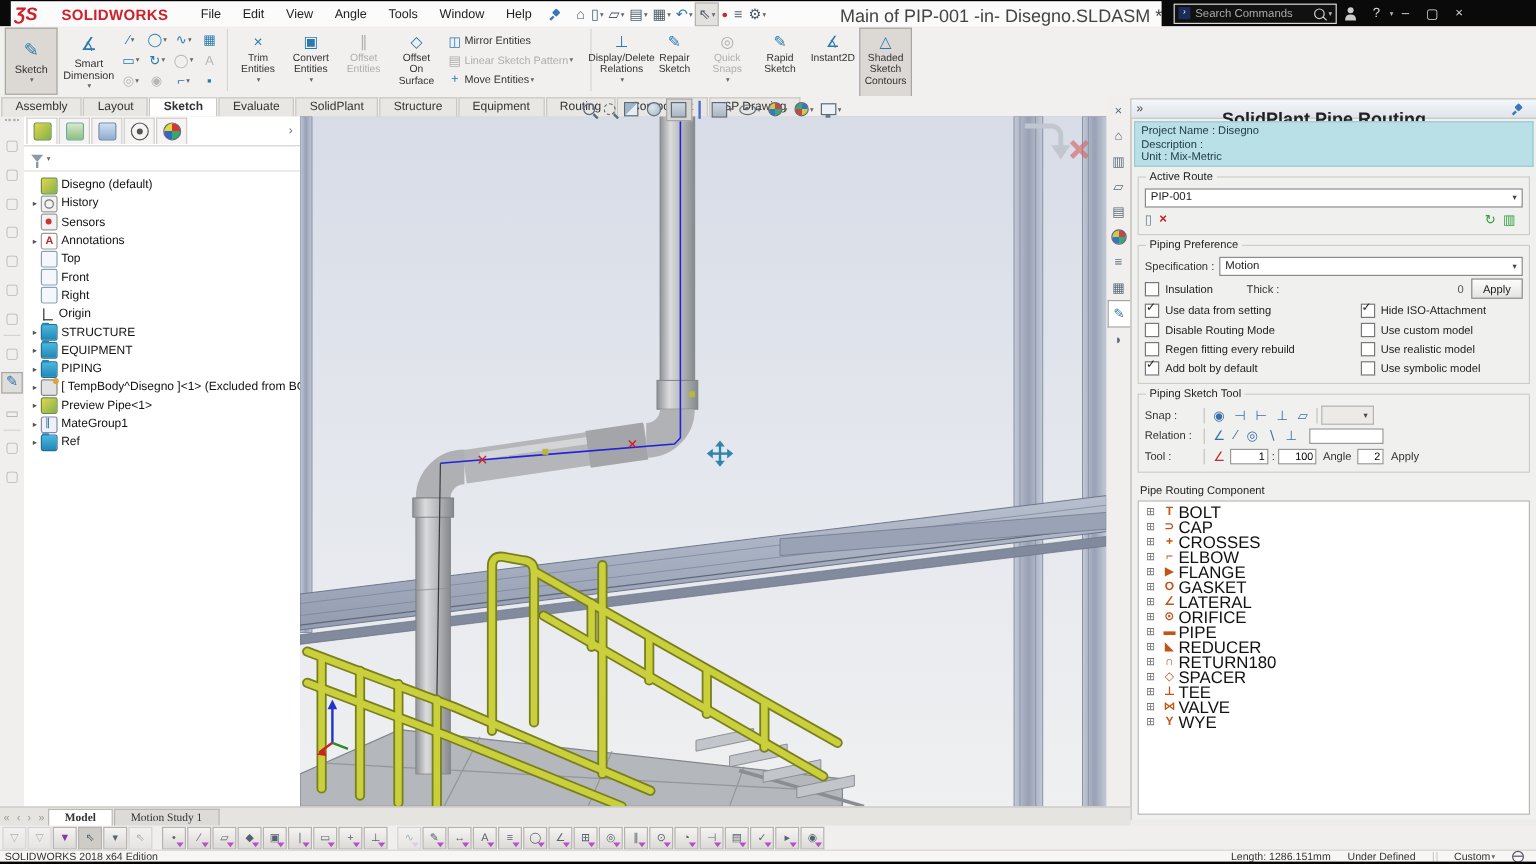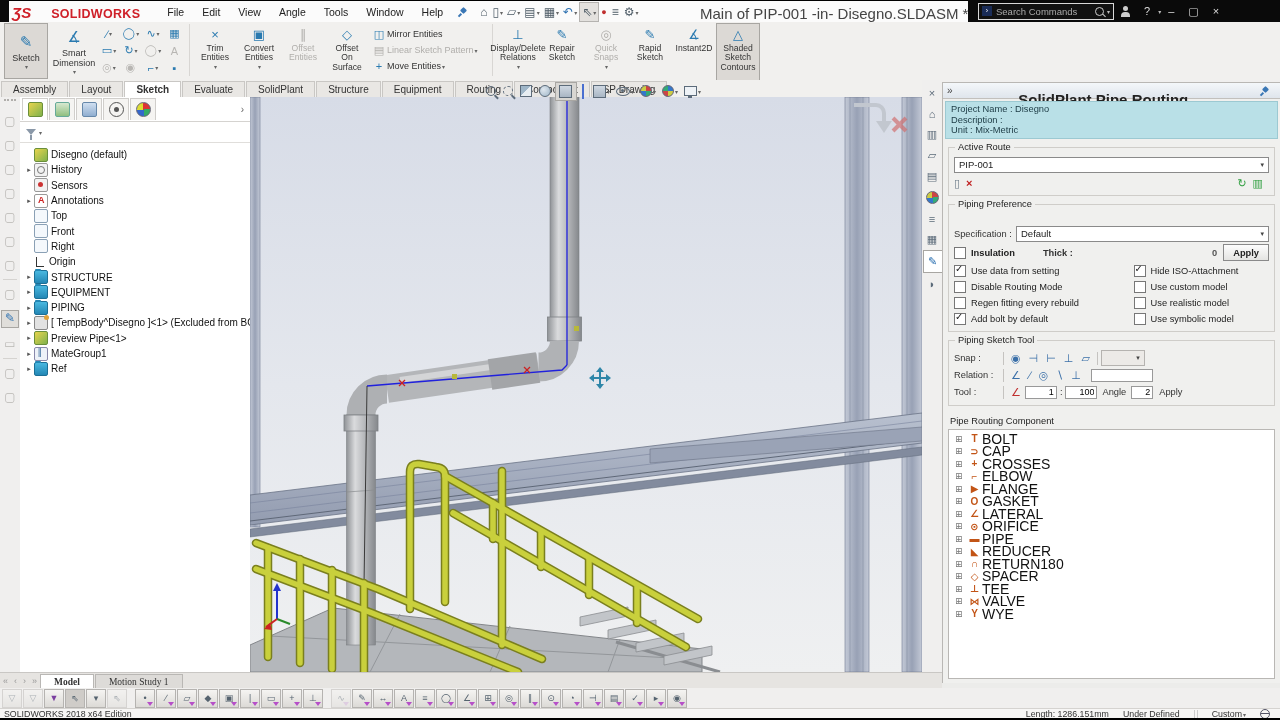--- a/index.html
+++ b/index.html
@@ -141,21 +141,21 @@
   .ico-sm.page{color:#6a7a88;}
   .ico-sm.redx{color:#c02020;font-weight:bold;}
   .ico-sm.green{color:#2e9e3e;}
   .prefrow{display:flex;align-items:center;margin:3px 0;}
   .prefrow .plabel{width:62px;font-size:9.3px;color:#333;flex:none;}
   .prefrow .combo{flex:1;}
   .cb{width:10px;height:10px;border:1px solid #777;background:#fff;display:inline-block;position:relative;margin-right:5px;flex:none;}
   .cb.checked::after{content:"✓";position:absolute;top:-3px;left:0px;font-size:10px;color:#222;}
   #cbgrid{display:grid;grid-template-columns:57% 43%;grid-auto-rows:16px;margin-top:2px;}
   .cb-item{display:flex;align-items:center;font-size:9.3px;color:#222;}
-  #insrow{display:flex;align-items:center;height:16px;margin-top:2px;font-weight:bold;}
+  #insrow{display:flex;align-items:center;height:16px;margin-top:2px;}
   #insrow .thick{margin-left:28px;color:#333;font-size:9.3px;}
   #insrow .val{margin-left:auto;color:#555;font-size:9.3px;}
   .btn{border:1px solid #8a8a8a;background:linear-gradient(#fdfdfd,#e4e4e2);font-size:9.3px;padding:0 9px;height:15px;display:inline-flex;align-items:center;margin-left:6px;}
   .toolrow{display:flex;align-items:center;height:17px;font-size:9.3px;color:#333;}
   .toolrow .tlabel{width:46px;flex:none;}
   .toolrow .tico{color:#3a6fa8;font-size:11px;padding:0 4px;}
   .toolrow .tico.red{color:#c03030;}
   .vsep{width:1px;height:13px;background:#c5c3c0;margin:0 3px;}
   .tinput{width:26px;height:11px;border:1px solid #999;font-size:9px;text-align:right;padding:0 2px;background:#fff;font-family:inherit;}
   #rp-complabel{margin:8px 7px 0;font-size:9.3px;color:#222;}
@@ -800,24 +800,24 @@
         <div style="display:flex;margin-left:auto">
 
         <span class="ico-sm green">↻</span>
             <span class="ico-sm green">▥</span>
           </div>
       </div>
     </div>
 
     <div class="grp">
       <span class="glabel">Piping Preference</span>
-      <div class="prefrow" style="margin-top:16px">
+      <div class="prefrow" style="margin-top:4px">
         <span class="plabel">Specification :</span>
         <div class="combo">
-          <span>Default</span>
+          <span>Motion</span>
           <span class="caret">▾</span>
         </div>
       </div>
       <div id="insrow">
         <span class="cb"></span>
         <span style="font-size:9.3px">Insulation</span>
         <span class="thick">Thick :</span>
         <span class="val">0</span>
         <span class="btn">Apply</span>
       </div>

